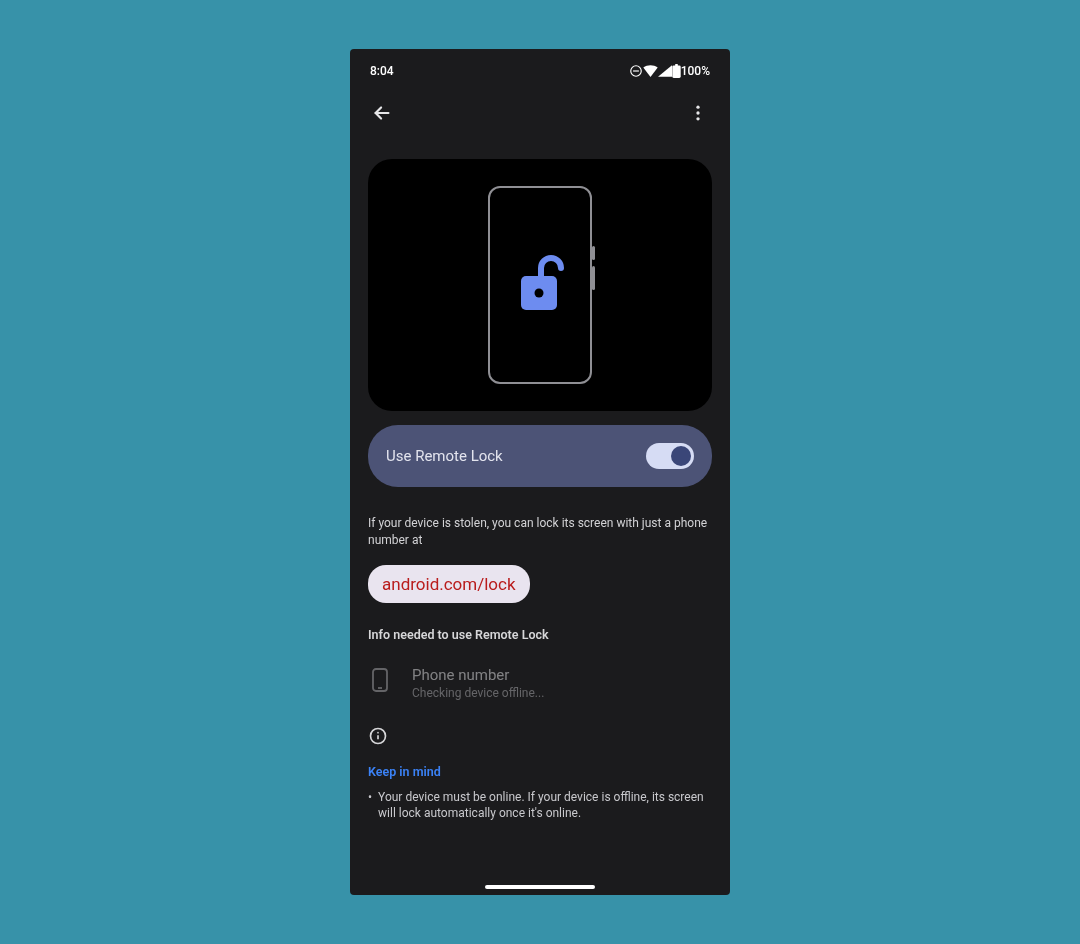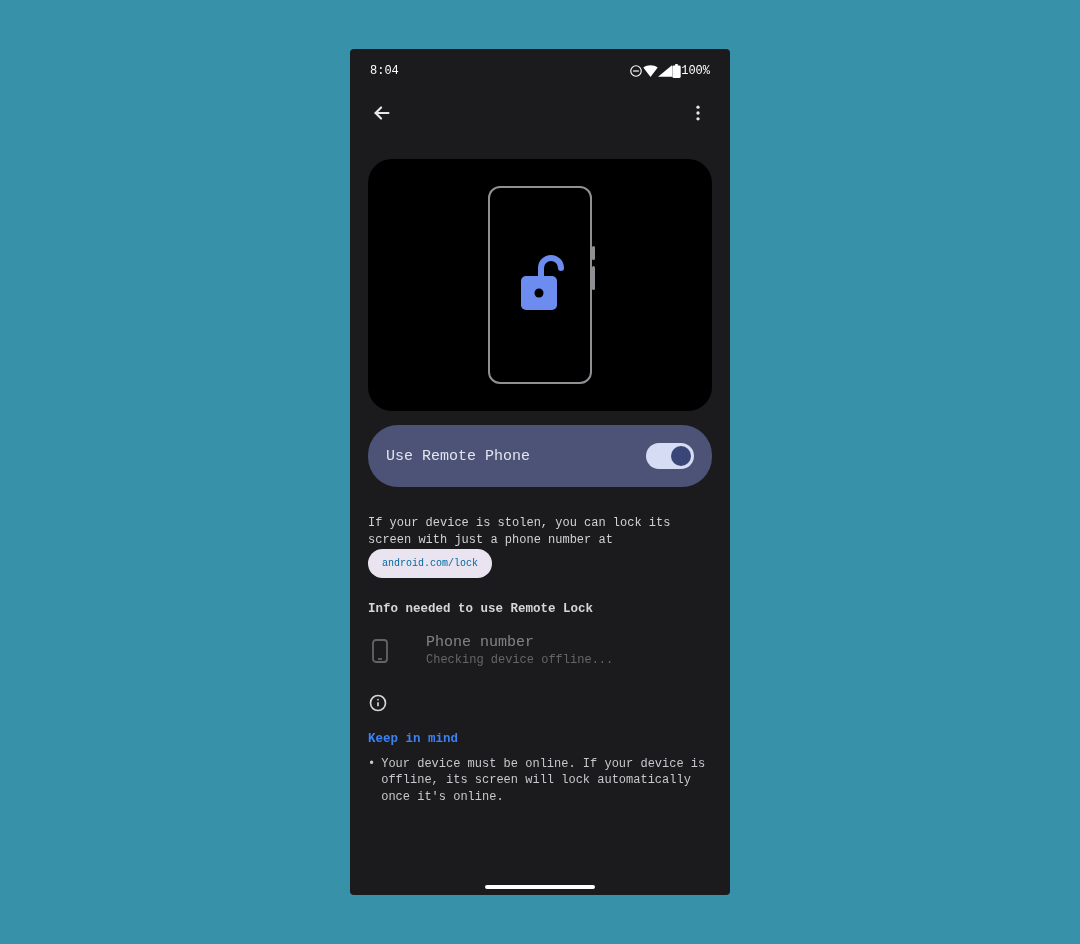--- a/index.html
+++ b/index.html
@@ -16,21 +16,20 @@
     .phone {
       width: 380px;
       height: 846px;
       background: #1b1b1d;
       border-radius: 4px;
       color: #e6e6e8;
       position: relative;
       overflow: hidden;
       display: flex;
       flex-direction: column;
-      font-family: Liberation Mono, monospace;
     }
 
     
     .status-bar {
       height: 28px;
       display: flex;
       align-items: center;
       justify-content: space-between;
       padding: 0 20px;
       font-size: 12px;
@@ -139,40 +138,41 @@
     }
 
     .desc {
       margin-top: 28px;
       font-size: 12px;
       color: #d2d2d5;
       line-height: 1.4;
     }
     .link-chip {
       display: inline-block;
+      margin-top: 16px;
       background: #e9e4ef;
-      color: #0369a1;
-      font-size: 10px;
+      color: #b91c1c;
+      font-size: 17px;
       padding: 9px 14px;
       border-radius: 18px;
       cursor: pointer;
     }
 
     .section-label {
       margin-top: 24px;
       font-size: 12.5px;
       font-weight: 600;
       color: #d6d6d8;
     }
 
     .info-row {
-      margin-top: 18px;
-      display: flex;
-      align-items: center;
-      gap: 34px;
+      margin-top: 24px;
+      display: flex;
+      align-items: flex-start;
+      gap: 20px;
       opacity: 0.55;
     }
     .info-row .ico {
       width: 24px;
       display: flex;
       justify-content: center;
       margin-top: 2px;
     }
     .info-title { font-size: 15px; color: #d6d6d8; }
     .info-sub { font-size: 12px; color: #a0a0a4; margin-top: 2px; }
@@ -270,21 +270,21 @@
             <path d="M34 24 V16 a10 10 0 0 1 20 0" fill="none" stroke="#6d8cf0" stroke-width="6" stroke-linecap="round" transform="translate(-4,0)"></path>
             <rect x="10" y="24" width="36" height="34" rx="5" fill="#6d8cf0"></rect>
             <circle cx="28" cy="41" r="4.5" fill="#000"></circle>
           </svg>
         </span>
       </div>
     </div>
 
     
     <div class="toggle-card">
-      <span class="toggle-label">Use Remote Phone</span>
+      <span class="toggle-label">Use Remote Lock</span>
       <div class="toggle">
         <div class="toggle-thumb"></div>
       </div>
     </div>
 
     
     <p class="desc">If your device is stolen, you can lock its screen with just a phone number at</p>
 
     
     <span class="link-chip">android.com/lock</span>

